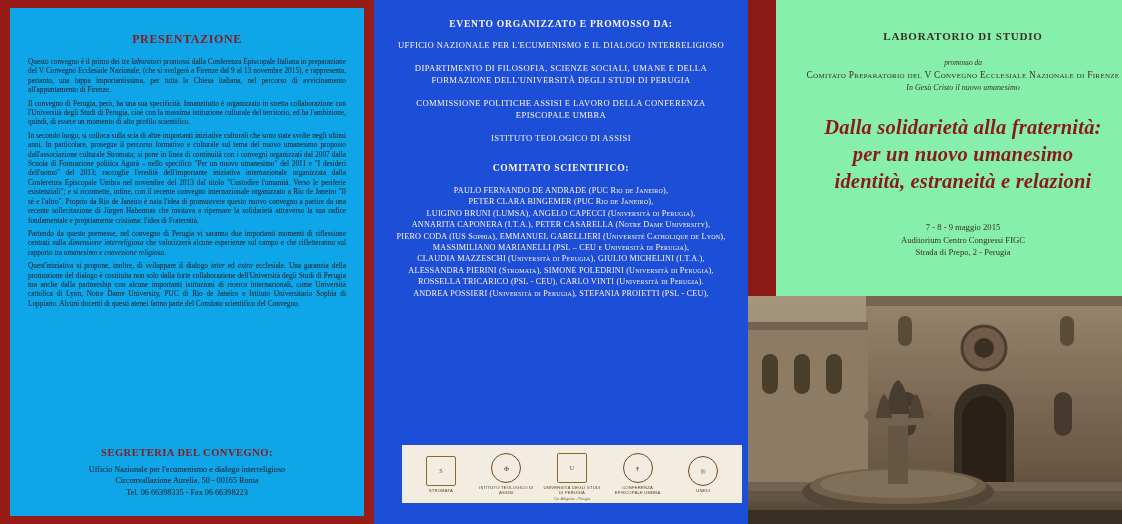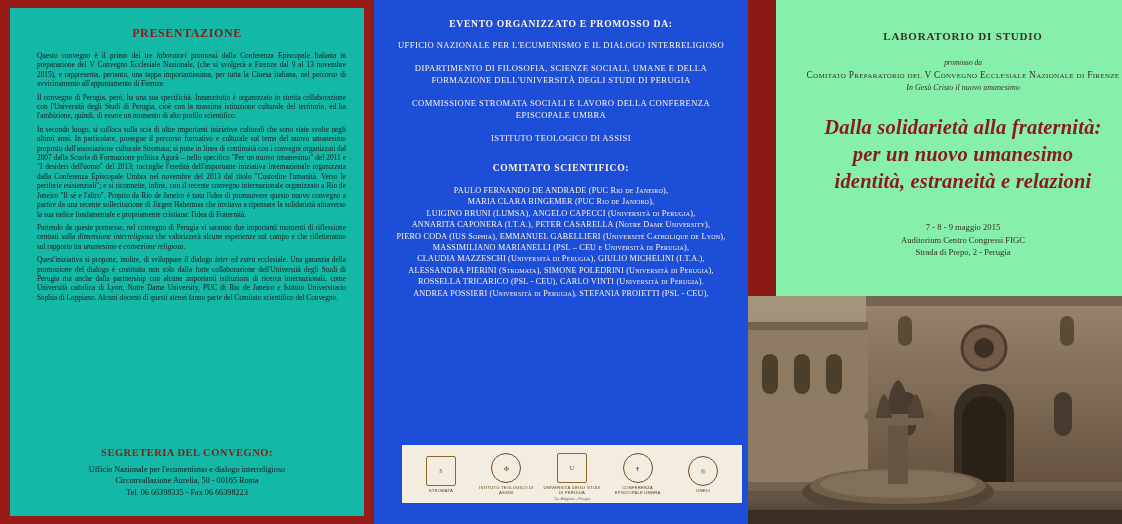--- a/index.html
+++ b/index.html
@@ -24,42 +24,42 @@
     height: 524px;
     background: #971b17;
     box-sizing: border-box;
   }
   .left-inner {
     position: absolute;
     left: 10px;
     top: 8px;
     width: 354px;
     height: 508px;
-    background: #14b8a6;
-    box-sizing: border-box;
-    padding: 4px 18px 10px 18px;
+    background: #0ea5e9;
+    box-sizing: border-box;
+    padding: 10px 18px 10px 18px;
   }
   .presentazione-title {
     text-align: center;
     color: #8b1a16;
     font-variant: small-caps;
     font-size: 12px;
     letter-spacing: 0.6px;
     font-weight: bold;
     margin: 14px 0 10px 0;
   }
   .body-text {
     font-size: 7.3px;
     line-height: 9.4px;
     color: #1a1a1a;
     text-align: justify;
     text-justify: inter-word;
   }
   .body-text p {
-    margin: 0 0 4px 9px;
+    margin: 0 0 4px 0;
   }
 
   .segreteria {
     position: absolute;
     left: 18px;
     right: 18px;
     bottom: 18px;
     text-align: center;
   }
   .segreteria-title {
@@ -278,27 +278,27 @@
         <div class="segreteria-line">Tel. 06 66398335 - Fax 06 66398223</div>
       </div>
     </div>
   </div>
 
   <div class="center-panel">
     <div class="center-content">
       <div class="c-head">EVENTO ORGANIZZATO E PROMOSSO DA:</div>
       <div class="c-org">UFFICIO NAZIONALE PER L'ECUMENISMO E IL DIALOGO INTERRELIGIOSO</div>
       <div class="c-org">DIPARTIMENTO DI FILOSOFIA, SCIENZE SOCIALI, UMANE E DELLA FORMAZIONE DELL'UNIVERSITÀ DEGLI STUDI DI PERUGIA</div>
-      <div class="c-org">COMMISSIONE STROMATA SOCIALI E LAVORO DELLA CONFERENZA EPISCOPALE UMBRA</div>
+      <div class="c-org">COMMISSIONE POLITICHE ASSISI E LAVORO DELLA CONFERENZA EPISCOPALE UMBRA</div>
       <div class="c-org">ISTITUTO TEOLOGICO DI ASSISI</div>
 
       <div class="c-sci-title">COMITATO SCIENTIFICO:</div>
       <div class="c-names" id="committee-list">
           <div>PAULO FERNANDO DE ANDRADE (PUC Rio de Janeiro),</div>
-          <div>MARIA CLARA BINGEMER (PUC Rio de Janeiro),</div>
+          <div>PETER CLARA BINGEMER (PUC Rio de Janeiro),</div>
           <div>LUIGINO BRUNI (LUMSA), ANGELO CAPECCI (Università di Perugia),</div>
           <div>ANNARITA CAPONERA (I.T.A.), PETER CASARELLA (Notre Dame University),</div>
           <div>PIERO CODA (IUS Sophia), EMMANUEL GABELLIERI (Université Catholique de Lyon),</div>
           <div>MASSIMILIANO MARIANELLI (PSL – CEU e Università di Perugia),</div>
           <div>CLAUDIA MAZZESCHI (Università di Perugia), GIULIO MICHELINI (I.T.A.),</div>
           <div>ALESSANDRA PIERINI (Stromata), SIMONE POLEDRINI (Università di Perugia),</div>
           <div>ROSSELLA TRICARICO (PSL - CEU), CARLO VINTI (Università di Perugia).</div>
           <div>ANDREA POSSIERI (Università di Perugia), STEFANIA PROIETTI (PSL - CEU),</div>
         </div>
     </div>

